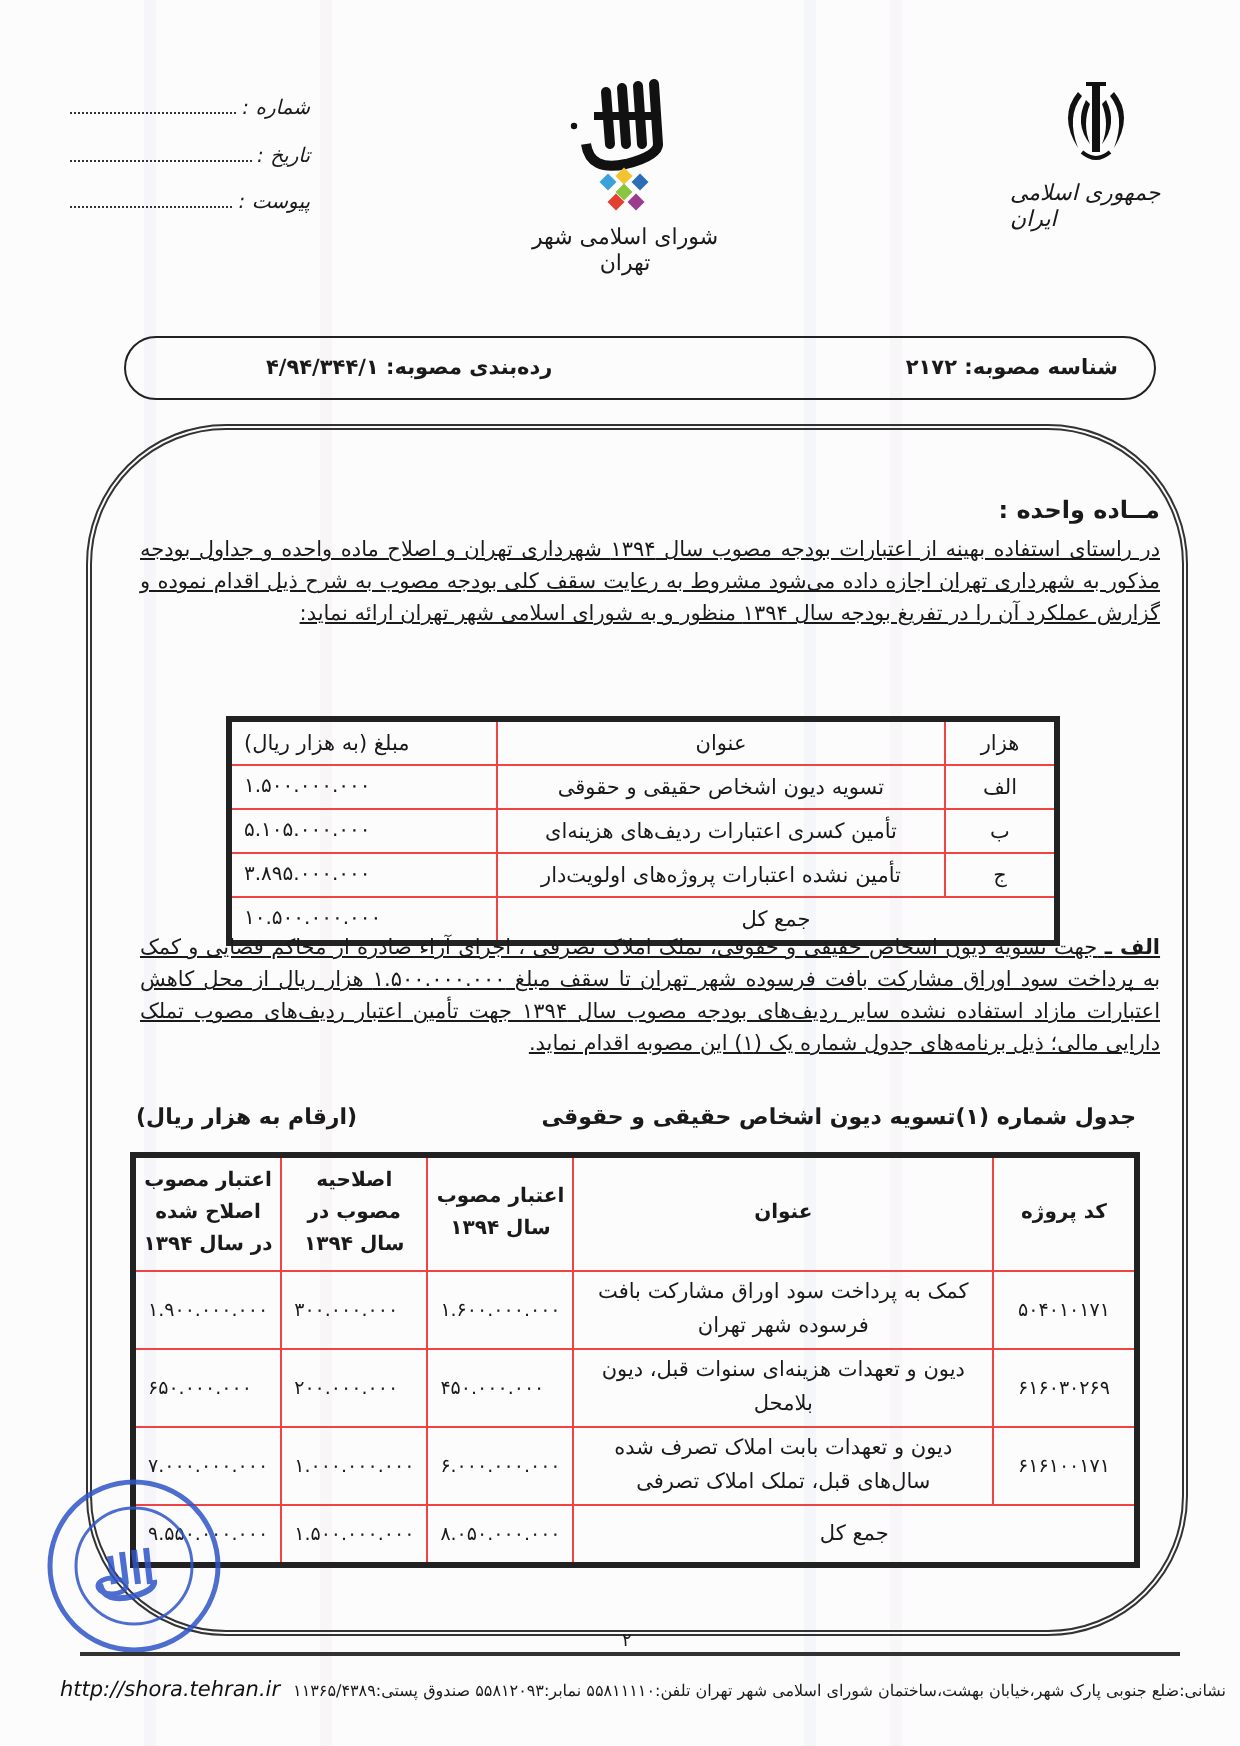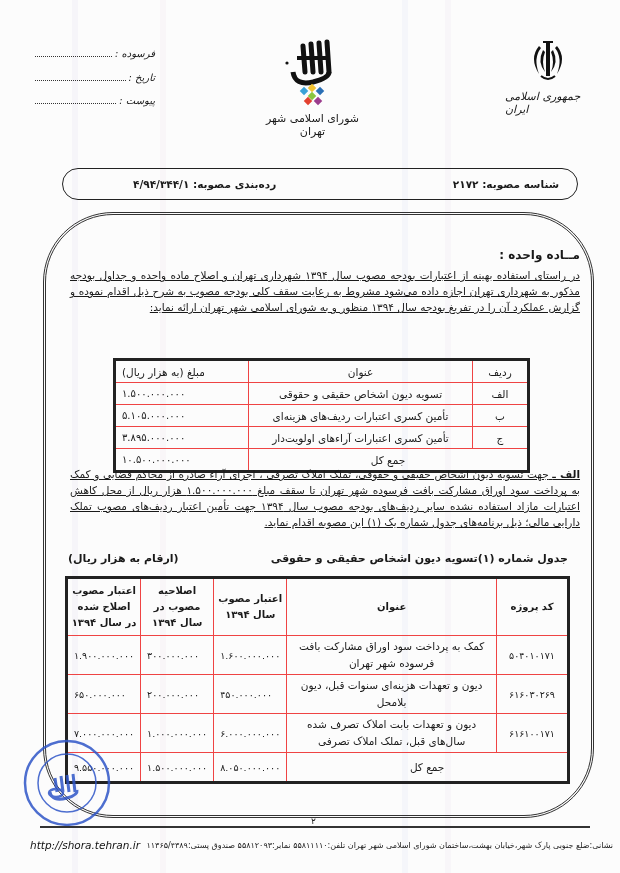--- a/index.html
+++ b/index.html
@@ -50,21 +50,21 @@
 </style>
 </head>
 <body>
 
 <div class="scanline" style="left:72px;background:#c9b8e0"></div>
 <div class="scanline" style="left:160px;background:#e0c0d8"></div>
 <div class="scanline" style="left:402px;background:#b8c8e8"></div>
 <div class="scanline" style="left:445px;background:#d8c0e0"></div>
 
 <div class="hdr-field" style="top:47px">
-  <span class="lbl">فرسوده :</span>
+  <span class="lbl">شماره :</span>
     <span class="dots"></span>
 </div>
 <div class="hdr-field" style="top:71px">
   <span class="lbl">تاریخ :</span>
     <span class="dots"></span>
 </div>
 <div class="hdr-field" style="top:94px">
   <span class="lbl">پیوست :</span>
     <span class="dots"></span>
 </div>
@@ -104,37 +104,37 @@
 <div class="frame"></div>
 
 <div class="content" style="top:248px">
   <div class="heading">مــاده واحده :</div>
   <div class="para" style="margin-top:5px">در راستای استفاده بهینه از اعتبارات بودجه مصوب سال ۱۳۹۴ شهرداری تهران و اصلاح ماده واحده و جداول بودجه مذکور به شهرداری تهران اجازه داده می‌شود مشروط به رعایت سقف کلی بودجه مصوب به شرح ذیل اقدام نموده و گزارش عملکرد آن را در تفریغ بودجه سال ۱۳۹۴ منظور و به شورای اسلامی شهر تهران ارائه نماید:</div>
 </div>
 
 <table class="t1">
   <tbody>
       <tr>
-    <th style="width:42px">ردیف</th>
+    <th style="width:42px">هزار</th>
     <th class="c">عنوان</th>
     <th style="width:120px;text-align:left">مبلغ (به هزار ریال)</th>
   </tr>
   <tr>
     <td class="c">الف</td>
     <td class="c">تسویه دیون اشخاص حقیقی و حقوقی</td>
     <td class="num">۱.۵۰۰.۰۰۰.۰۰۰</td>
   </tr>
   <tr>
     <td class="c">ب</td>
     <td class="c">تأمین کسری اعتبارات ردیف‌های هزینه‌ای</td>
     <td class="num">۵.۱۰۵.۰۰۰.۰۰۰</td>
   </tr>
   <tr>
     <td class="c">ج</td>
-    <td class="c">تأمین کسری اعتبارات آراء‌های اولویت‌دار</td>
+    <td class="c">تأمین نشده اعتبارات پروژه‌های اولویت‌دار</td>
     <td class="num">۳.۸۹۵.۰۰۰.۰۰۰</td>
   </tr>
   <tr>
     <td colspan="2" class="c">جمع کل</td>
     <td class="num">۱۰.۵۰۰.۰۰۰.۰۰۰</td>
   </tr>
 </tbody>
   </table>
 
 <div class="content para" style="top:466px">

